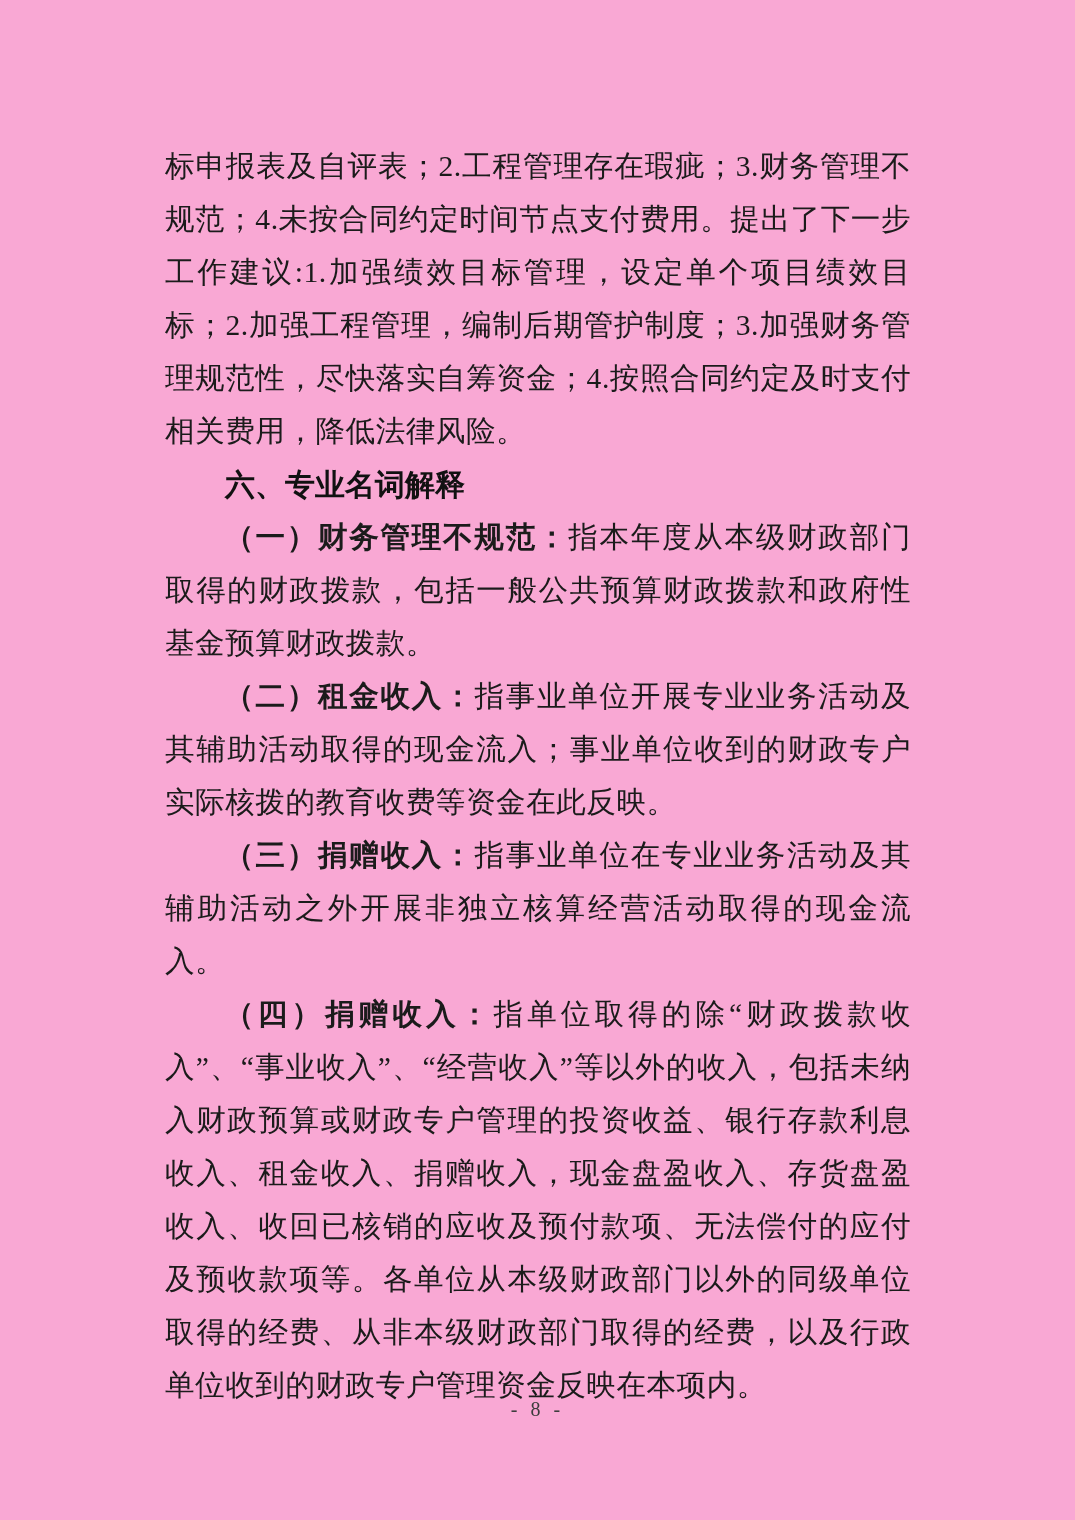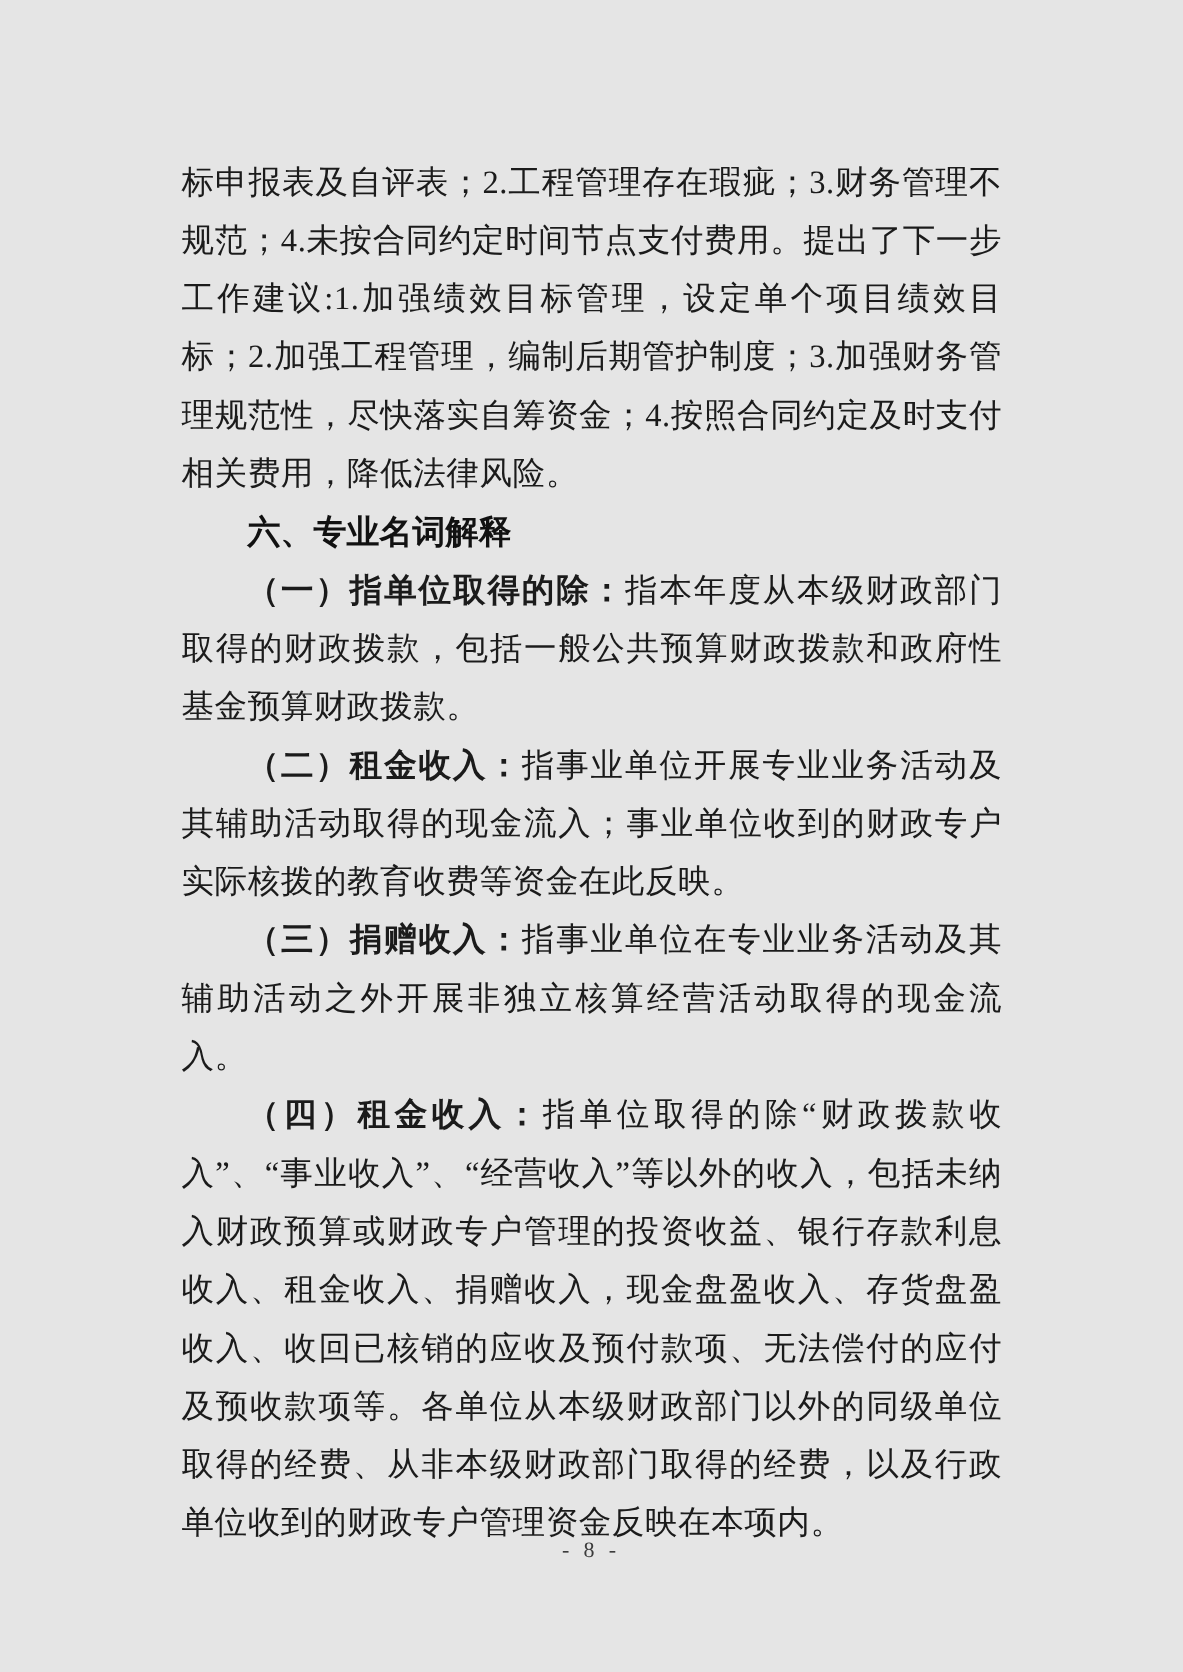--- a/index.html
+++ b/index.html
@@ -4,21 +4,21 @@
 <style>
   html, body {
     margin: 0;
     padding: 0;
     background: #ffffff;
   }
   .page {
     position: relative;
     width: 1075px;
     height: 1520px;
-    background: #e5e5e5;
+    background: #f9a8d4;
     overflow: hidden;
     font-family: "Liberation Serif", "DejaVu Serif", serif;
     color: #1b1b1b;
   }
   .content {
     position: absolute;
     left: 165px;
     top: 140px;
     width: 746px;
   }
@@ -61,24 +61,24 @@
 </head>
 <body>
 
 <div class="page">
   <div class="content">
 
     <p class="body-para">标申报表及自评表；2.工程管理存在瑕疵；3.财务管理不规范；4.未按合同约定时间节点支付费用。提出了下一步工作建议:1.加强绩效目标管理，设定单个项目绩效目标；2.加强工程管理，编制后期管护制度；3.加强财务管理规范性，尽快落实自筹资金；4.按照合同约定及时支付相关费用，降低法律风险。</p>
 
     <h2 class="section-heading">六、专业名词解释</h2>
 
-    <p class="body-para indent"><span class="term">（一）指单位取得的除：</span><span>指本年度从本级财政部门取得的财政拨款，包括一般公共预算财政拨款和政府性基金预算财政拨款。</span></p>
+    <p class="body-para indent"><span class="term">（一）财务管理不规范：</span><span>指本年度从本级财政部门取得的财政拨款，包括一般公共预算财政拨款和政府性基金预算财政拨款。</span></p>
 
     <p class="body-para indent"><span class="term">（二）租金收入：</span><span>指事业单位开展专业业务活动及其辅助活动取得的现金流入；事业单位收到的财政专户实际核拨的教育收费等资金在此反映。</span></p>
 
     <p class="body-para indent"><span class="term">（三）捐赠收入：</span><span>指事业单位在专业业务活动及其辅助活动之外开展非独立核算经营活动取得的现金流入。</span></p>
 
-    <p class="body-para indent"><span class="term">（四）租金收入：</span><span>指单位取得的除“财政拨款收入”、“事业收入”、“经营收入”等以外的收入，包括未纳入财政预算或财政专户管理的投资收益、银行存款利息收入、租金收入、捐赠收入，现金盘盈收入、存货盘盈收入、收回已核销的应收及预付款项、无法偿付的应付及预收款项等。各单位从本级财政部门以外的同级单位取得的经费、从非本级财政部门取得的经费，以及行政单位收到的财政专户管理资金反映在本项内。</span></p>
+    <p class="body-para indent"><span class="term">（四）捐赠收入：</span><span>指单位取得的除“财政拨款收入”、“事业收入”、“经营收入”等以外的收入，包括未纳入财政预算或财政专户管理的投资收益、银行存款利息收入、租金收入、捐赠收入，现金盘盈收入、存货盘盈收入、收回已核销的应收及预付款项、无法偿付的应付及预收款项等。各单位从本级财政部门以外的同级单位取得的经费、从非本级财政部门取得的经费，以及行政单位收到的财政专户管理资金反映在本项内。</span></p>
 
   </div>
 
   <div class="page-number">- 8 -</div>
 </div>
 
 </body></html>

